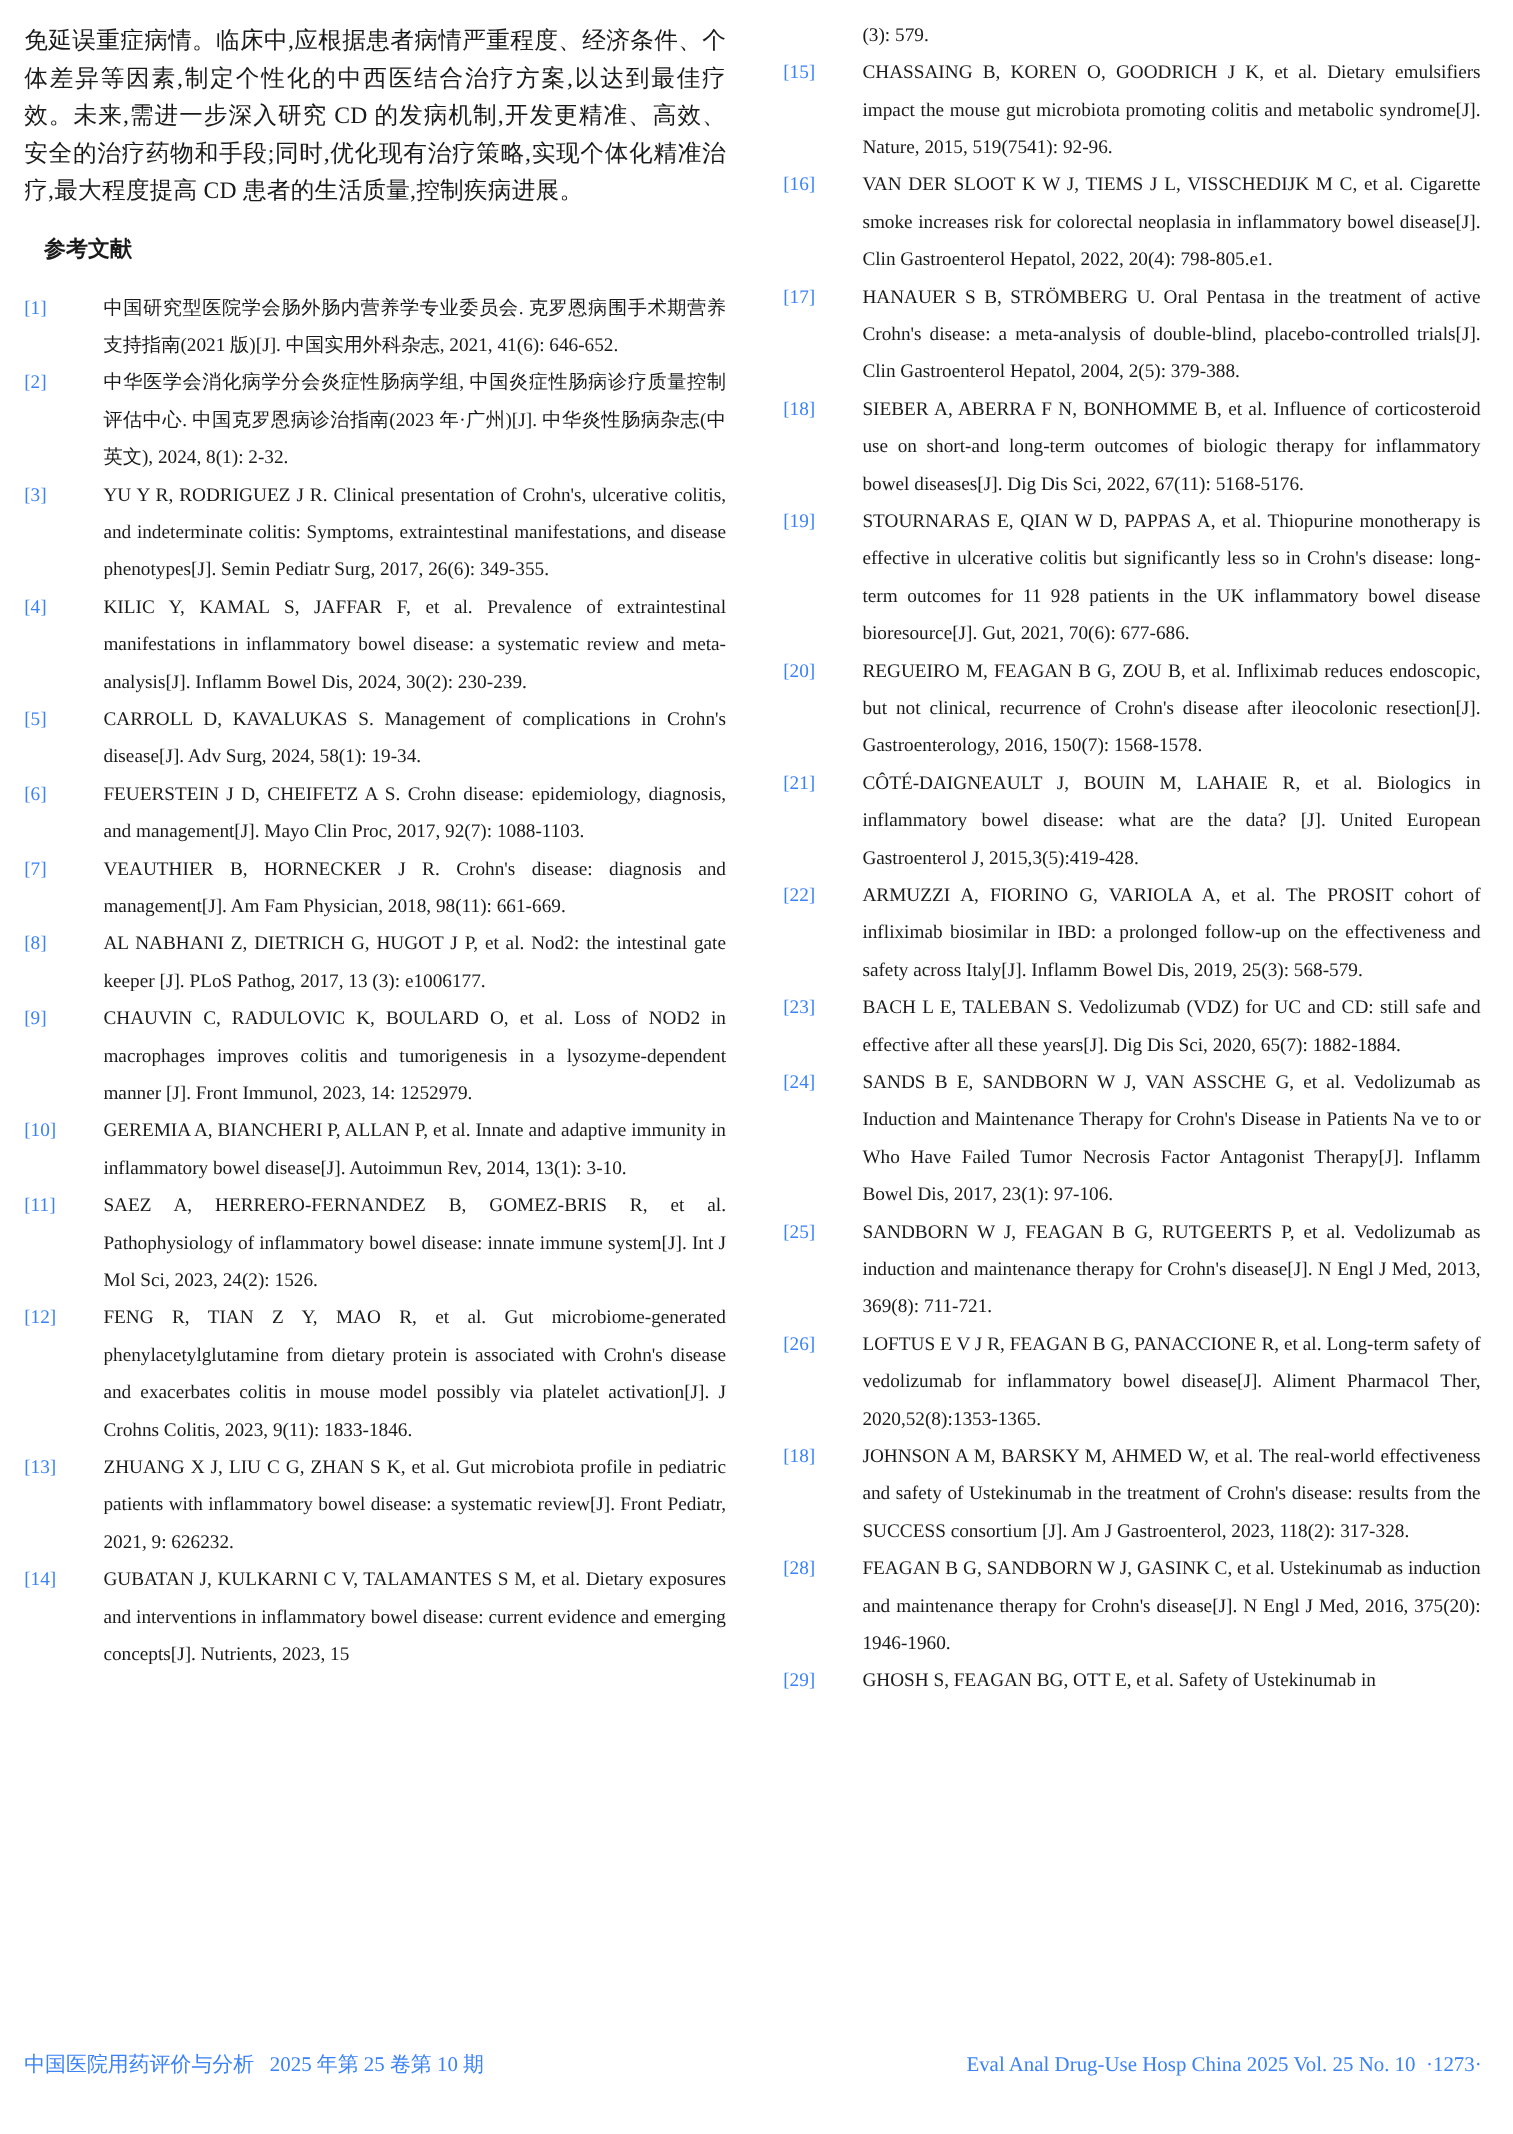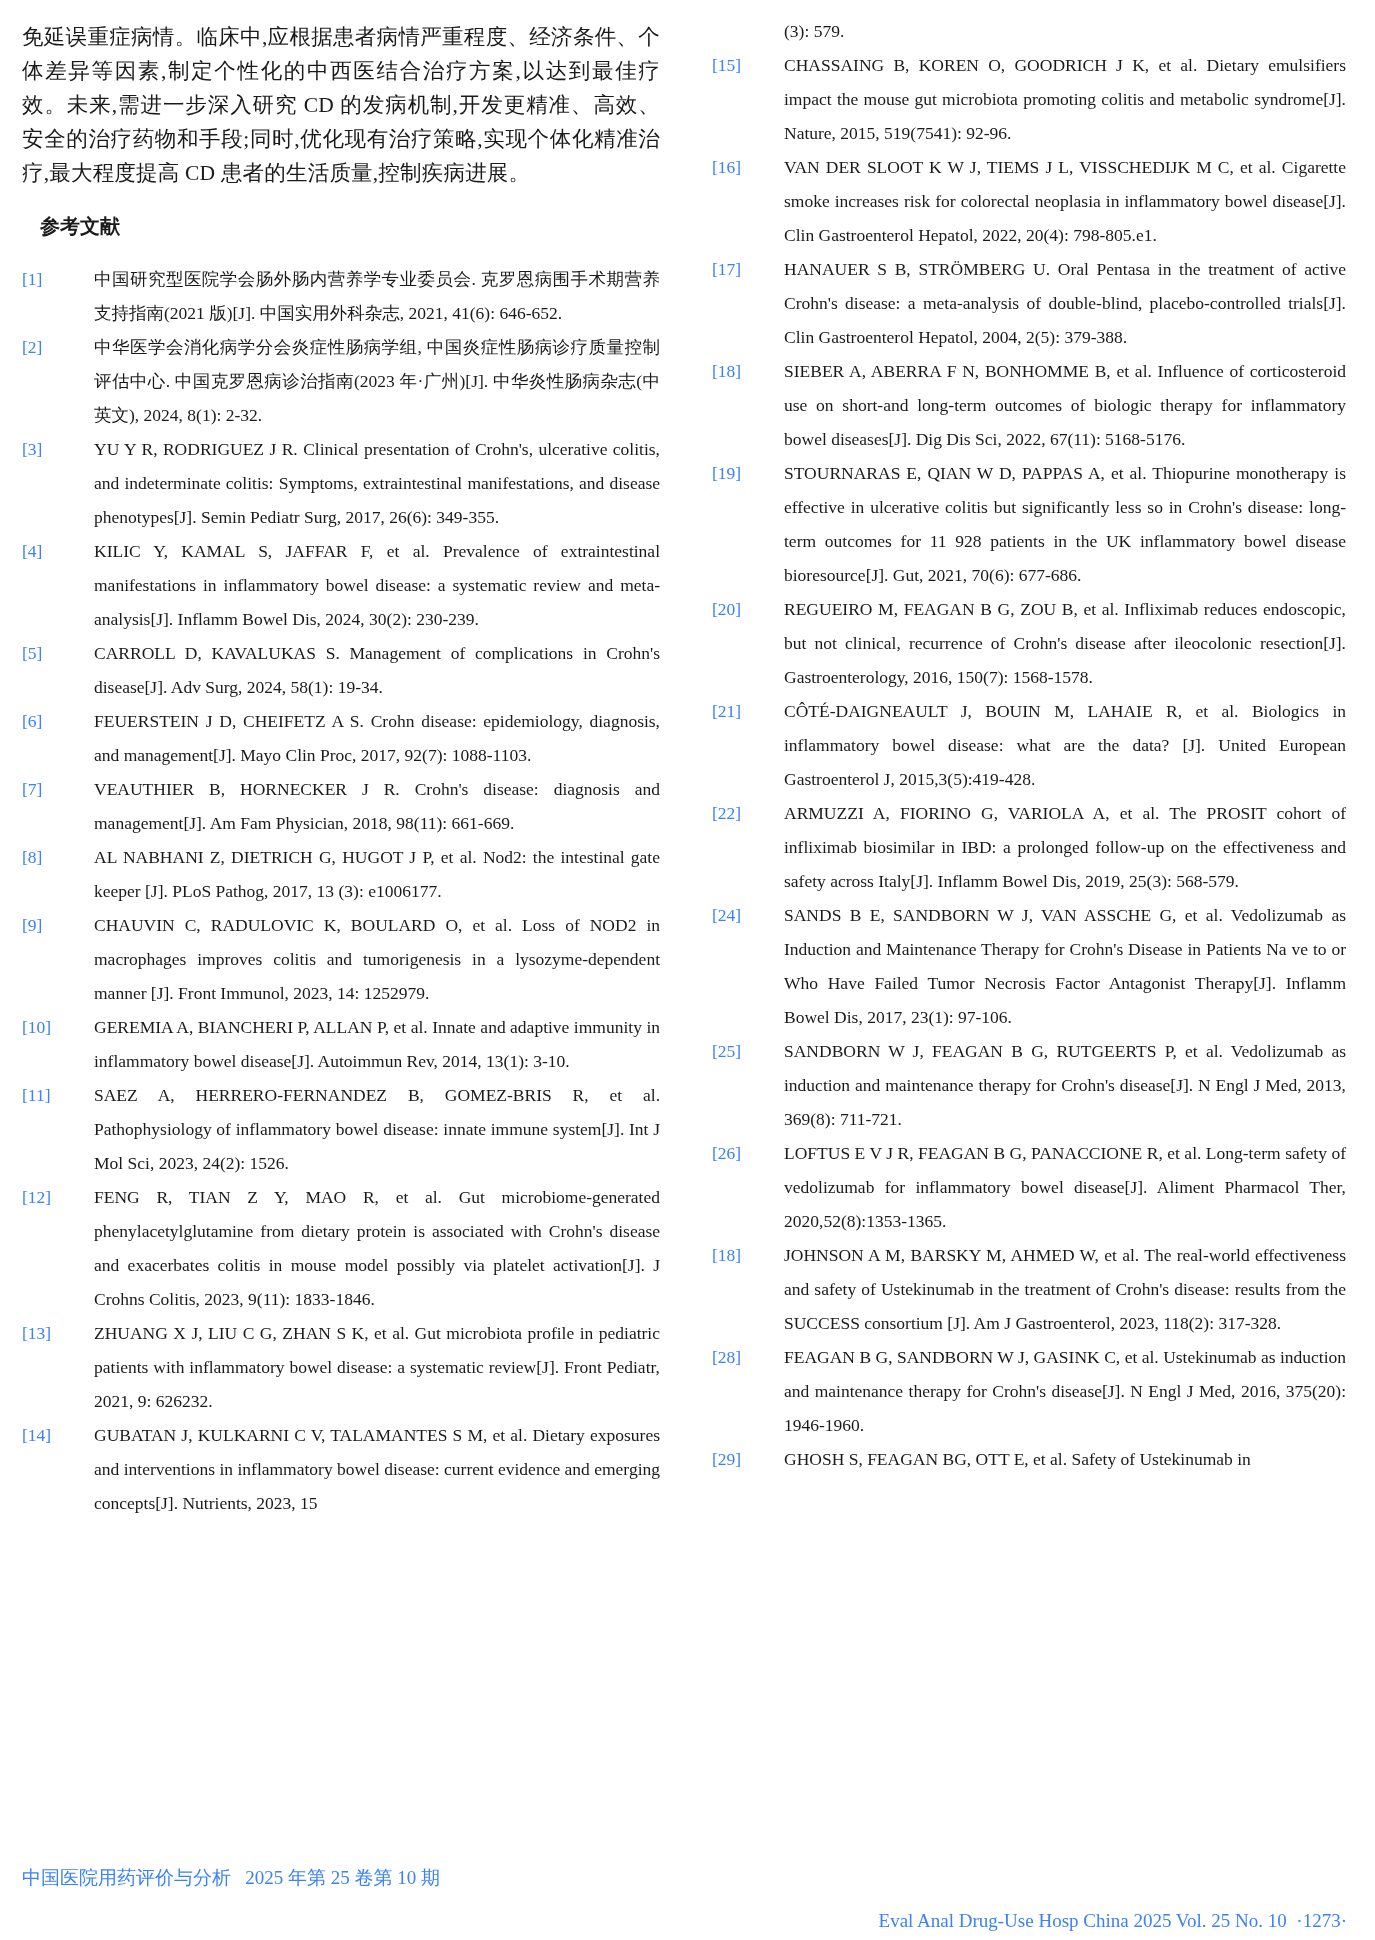--- a/index.html
+++ b/index.html
@@ -34,21 +34,21 @@
     .col-left .refs { margin-top: 0; }
     .col-right .refs { margin-top: 14px; }
     .cont {
       padding-left: 72px; font-size: 17.5px; line-height: 34px;
     }
     .footer {
       position: absolute; top: 1865px; font-size: 19px; line-height: 26px;
       color: #3b82f6;
     }
     .footer-left { left: 22px; }
-    .footer-right { right: 28px; margin-top: 43px; }
+    .footer-right { right: 28px; }
   </style>
 </head>
 <body>
 
 <div class="col col-left">
   <p class="intro">免延误重症病情。临床中,应根据患者病情严重程度、经济条件、个体差异等因素,制定个性化的中西医结合治疗方案,以达到最佳疗效。未来,需进一步深入研究 CD 的发病机制,开发更精准、高效、安全的治疗药物和手段;同时,优化现有治疗策略,实现个体化精准治疗,最大程度提高 CD 患者的生活质量,控制疾病进展。</p>
   <h2 class="refs-heading">参考文献</h2>
   <div class="refs">
     <div class="ref"><span class="num">[1]</span><span>中国研究型医院学会肠外肠内营养学专业委员会. 克罗恩病围手术期营养支持指南(2021 版)[J]. 中国实用外科杂志, 2021, 41(6): 646-652.</span></div>
     <div class="ref"><span class="num">[2]</span><span>中华医学会消化病学分会炎症性肠病学组, 中国炎症性肠病诊疗质量控制评估中心. 中国克罗恩病诊治指南(2023 年·广州)[J]. 中华炎性肠病杂志(中英文), 2024, 8(1): 2-32.</span></div>
@@ -71,20 +71,21 @@
   <div class="refs">
     <div class="cont">(3): 579.</div>
     <div class="ref"><span class="num">[15]</span><span>CHASSAING B, KOREN O, GOODRICH J K, et al. Dietary emulsifiers impact the mouse gut microbiota promoting colitis and metabolic syndrome[J]. Nature, 2015, 519(7541): 92-96.</span></div>
     <div class="ref"><span class="num">[16]</span><span>VAN DER SLOOT K W J, TIEMS J L, VISSCHEDIJK M C, et al. Cigarette smoke increases risk for colorectal neoplasia in inflammatory bowel disease[J]. Clin Gastroenterol Hepatol, 2022, 20(4): 798-805.e1.</span></div>
     <div class="ref"><span class="num">[17]</span><span>HANAUER S B, STRÖMBERG U. Oral Pentasa in the treatment of active Crohn's disease: a meta-analysis of double-blind, placebo-controlled trials[J]. Clin Gastroenterol Hepatol, 2004, 2(5): 379-388.</span></div>
     <div class="ref"><span class="num">[18]</span><span>SIEBER A, ABERRA F N, BONHOMME B, et al. Influence of corticosteroid use on short-and long-term outcomes of biologic therapy for inflammatory bowel diseases[J]. Dig Dis Sci, 2022, 67(11): 5168-5176.</span></div>
     <div class="ref"><span class="num">[19]</span><span>STOURNARAS E, QIAN W D, PAPPAS A, et al. Thiopurine monotherapy is effective in ulcerative colitis but significantly less so in Crohn's disease: long-term outcomes for 11 928 patients in the UK inflammatory bowel disease bioresource[J]. Gut, 2021, 70(6): 677-686.</span></div>
     <div class="ref"><span class="num">[20]</span><span>REGUEIRO M, FEAGAN B G, ZOU B, et al. Infliximab reduces endoscopic, but not clinical, recurrence of Crohn's disease after ileocolonic resection[J]. Gastroenterology, 2016, 150(7): 1568-1578.</span></div>
     <div class="ref"><span class="num">[21]</span><span>CÔTÉ-DAIGNEAULT J, BOUIN M, LAHAIE R, et al. Biologics in inflammatory bowel disease: what are the data? [J]. United European Gastroenterol J, 2015,3(5):419-428.</span></div>
     <div class="ref"><span class="num">[22]</span><span>ARMUZZI A, FIORINO G, VARIOLA A, et al. The PROSIT cohort of infliximab biosimilar in IBD: a prolonged follow-up on the effectiveness and safety across Italy[J]. Inflamm Bowel Dis, 2019, 25(3): 568-579.</span></div>
+    <div class="ref"><span class="num">[23]</span><span>BACH L E, TALEBAN S. Vedolizumab (VDZ) for UC and CD: still safe and effective after all these years[J]. Dig Dis Sci, 2020, 65(7): 1882-1884.</span></div>
     <div class="ref"><span class="num">[24]</span><span>SANDS B E, SANDBORN W J, VAN ASSCHE G, et al. Vedolizumab as Induction and Maintenance Therapy for Crohn's Disease in Patients Na    ve to or Who Have Failed Tumor Necrosis Factor Antagonist Therapy[J]. Inflamm Bowel Dis, 2017, 23(1): 97-106.</span></div>
     <div class="ref"><span class="num">[25]</span><span>SANDBORN W J, FEAGAN B G, RUTGEERTS P, et al. Vedolizumab as induction and maintenance therapy for Crohn's disease[J]. N Engl J Med, 2013, 369(8): 711-721.</span></div>
     <div class="ref"><span class="num">[26]</span><span>LOFTUS E V J R, FEAGAN B G, PANACCIONE R, et al. Long-term safety of vedolizumab for inflammatory bowel disease[J]. Aliment Pharmacol Ther, 2020,52(8):1353-1365.</span></div>
     <div class="ref"><span class="num">[18]</span><span>JOHNSON A M, BARSKY M, AHMED W, et al. The real-world effectiveness and safety of Ustekinumab in the treatment of Crohn's disease: results from the SUCCESS consortium [J]. Am J Gastroenterol, 2023, 118(2): 317-328.</span></div>
     <div class="ref"><span class="num">[28]</span><span>FEAGAN B G, SANDBORN W J, GASINK C, et al. Ustekinumab as induction and maintenance therapy for Crohn's disease[J]. N Engl J Med, 2016, 375(20): 1946-1960.</span></div>
     <div class="ref"><span class="num">[29]</span><span>GHOSH S, FEAGAN BG, OTT E, et al. Safety of Ustekinumab in</span></div>
   </div>
 </div>
 
 <div class="footer footer-left" style="white-space: pre;">中国医院用药评价与分析   2025 年第 25 卷第 10 期</div>

